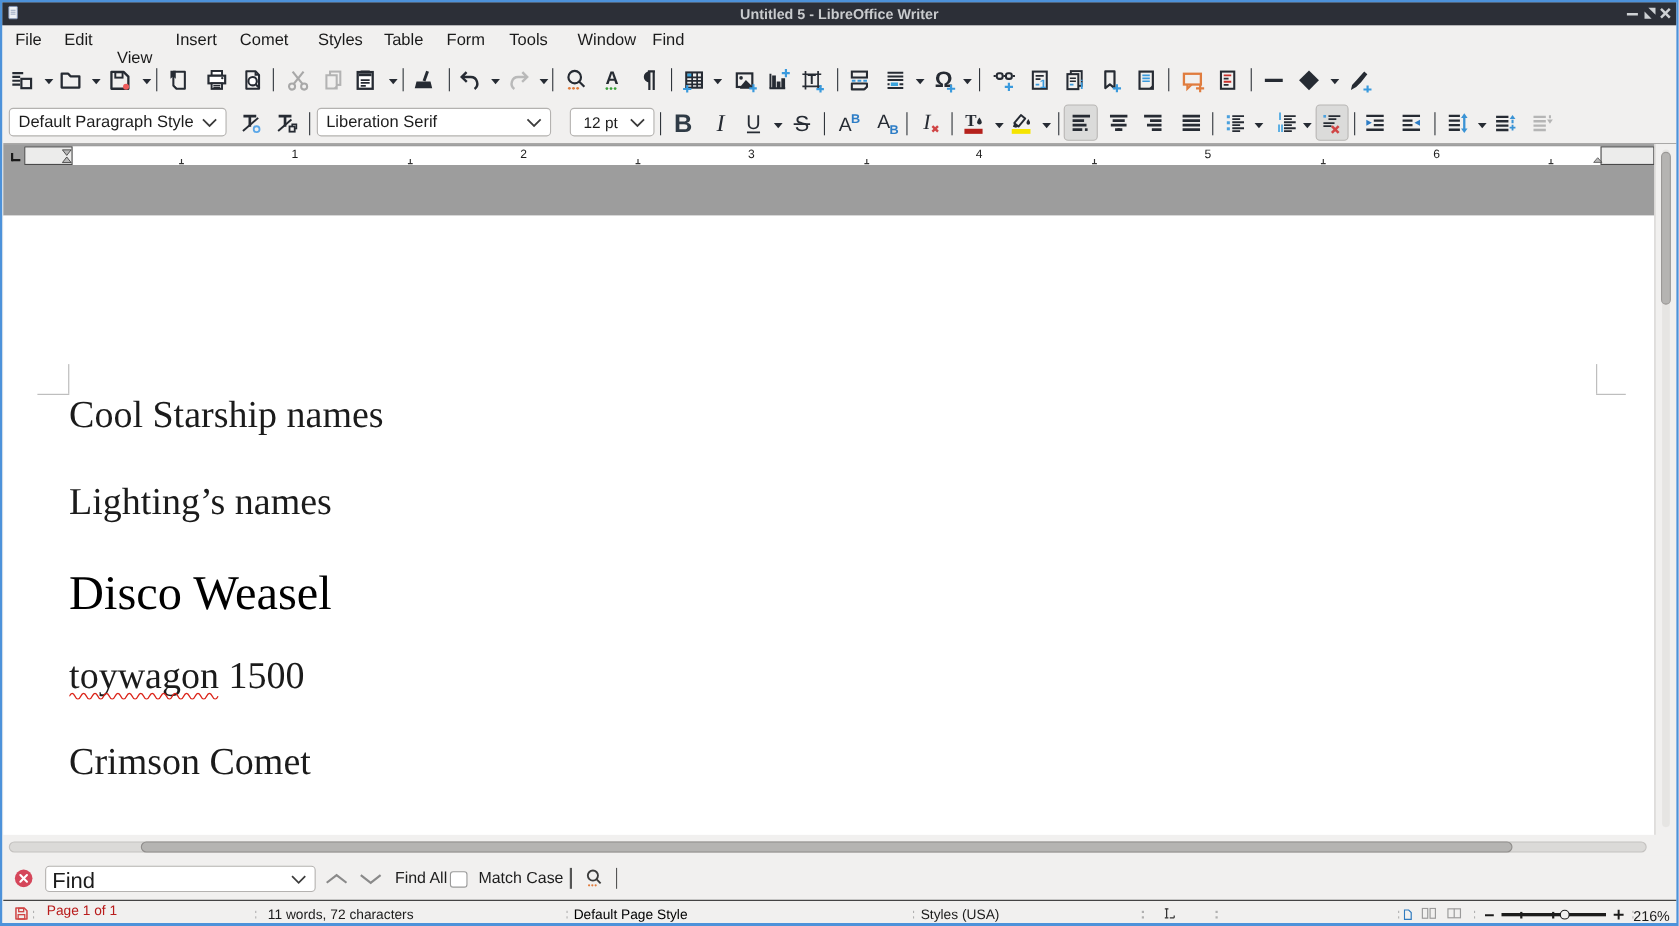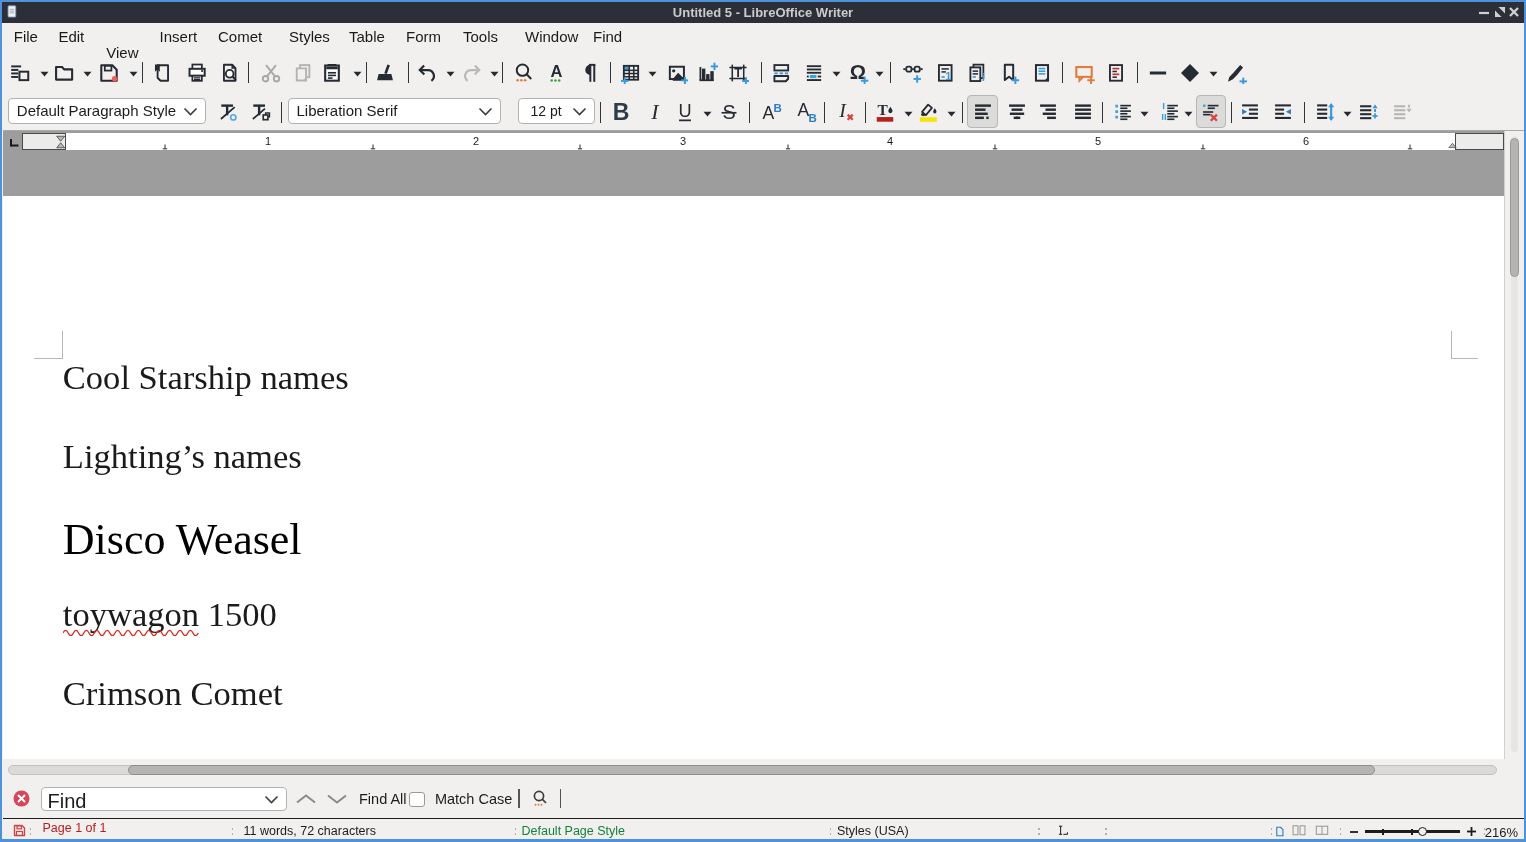--- a/index.html
+++ b/index.html
@@ -571,21 +571,21 @@
 <div style="position:absolute;left:560.0px;top:789.1px;width:1.3px;height:19px;background:#555"></div>
 <div class="abs" style="left:2.5px;top:817.6px;width:1521px;height:1.8px;background:#1b1b1b"></div>
 <div class="abs" style="left:2.5px;top:819.4px;width:1521px;height:19.2px;background:#f1f0ef"></div>
 <svg style="position:absolute;left:12.8px;top:824.0px;" width="13" height="13" viewBox="0 0 13 13">
     <path d="M1.5,1.5 h7.5 l2.5,2.5 v7.5 h-10 z" stroke="#d04545" stroke-width="1.4" fill="none" stroke-linejoin="round"></path>
     <rect x="4" y="1.8" width="4.5" height="3" rx="0" stroke="#d04545" stroke-width="1.2" fill="none"></rect>
     <rect x="3.5" y="7.5" width="6" height="4" rx="0" stroke="#d04545" stroke-width="1.2" fill="none"></rect>
   </svg>
 <div class="abs" style="left:42.5px;top:821px;font-size:12.5px;color:#b91c1c">Page 1 of 1</div>
 <div class="abs" style="left:243.5px;top:823.6px;font-size:12.5px;color:#1c1c1c">11 words, 72 characters</div>
-<div class="abs" style="left:521.5px;top:823.6px;font-size:12.5px;color:#15803d">Default Page Style</div>
+<div class="abs" style="left:521.5px;top:823.6px;font-size:12.5px;color:#000000">Default Page Style</div>
 <div class="abs" style="left:837px;top:823.6px;font-size:12.5px;color:#1c1c1c">Styles (USA)</div>
 <div class="abs" style="left:29.5px;top:827.5px;width:1.5px;height:2px;background:#b0b0b0"></div>
 <div class="abs" style="left:29.5px;top:832.5px;width:1.5px;height:2px;background:#b0b0b0"></div>
 <div class="abs" style="left:231.5px;top:827.5px;width:1.5px;height:2px;background:#b0b0b0"></div>
 <div class="abs" style="left:231.5px;top:832.5px;width:1.5px;height:2px;background:#b0b0b0"></div>
 <div class="abs" style="left:514.5px;top:827.5px;width:1.5px;height:2px;background:#b0b0b0"></div>
 <div class="abs" style="left:514.5px;top:832.5px;width:1.5px;height:2px;background:#b0b0b0"></div>
 <div class="abs" style="left:829.5px;top:827.5px;width:1.5px;height:2px;background:#b0b0b0"></div>
 <div class="abs" style="left:829.5px;top:832.5px;width:1.5px;height:2px;background:#b0b0b0"></div>
 <div class="abs" style="left:1038px;top:827.5px;width:1.5px;height:2px;background:#b0b0b0"></div>

